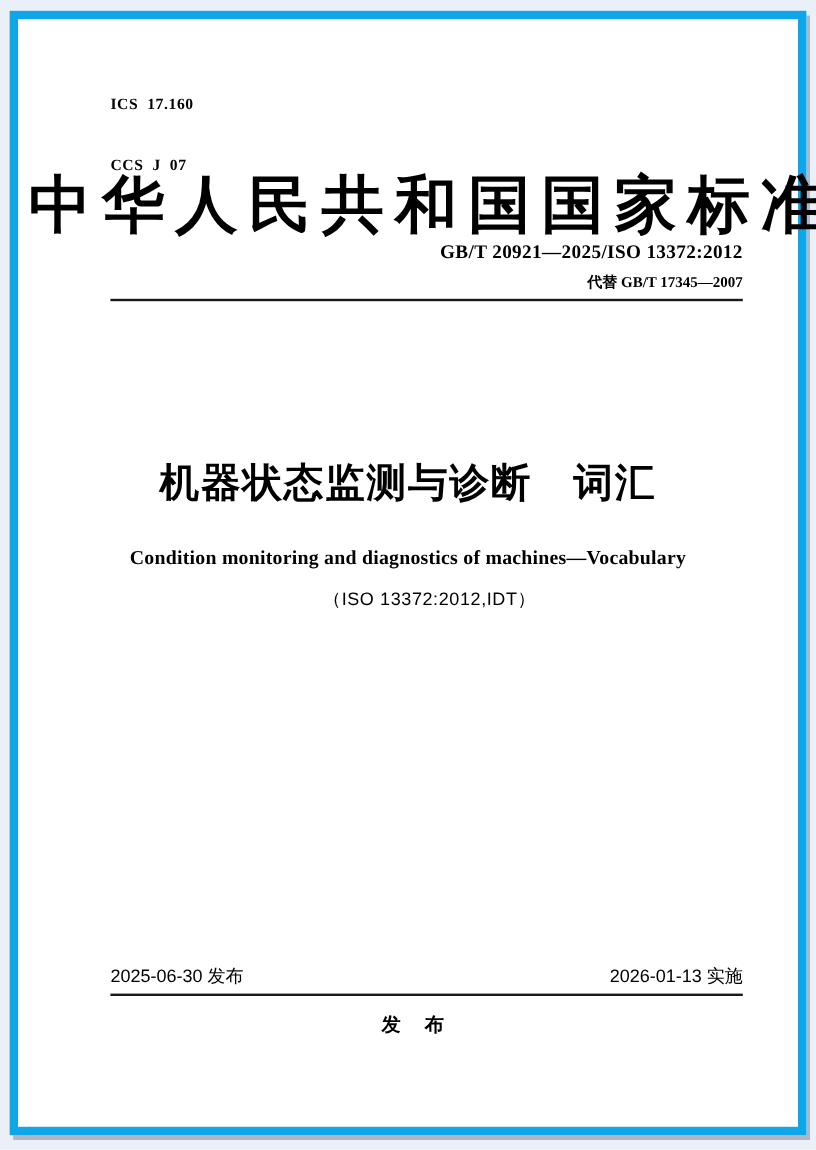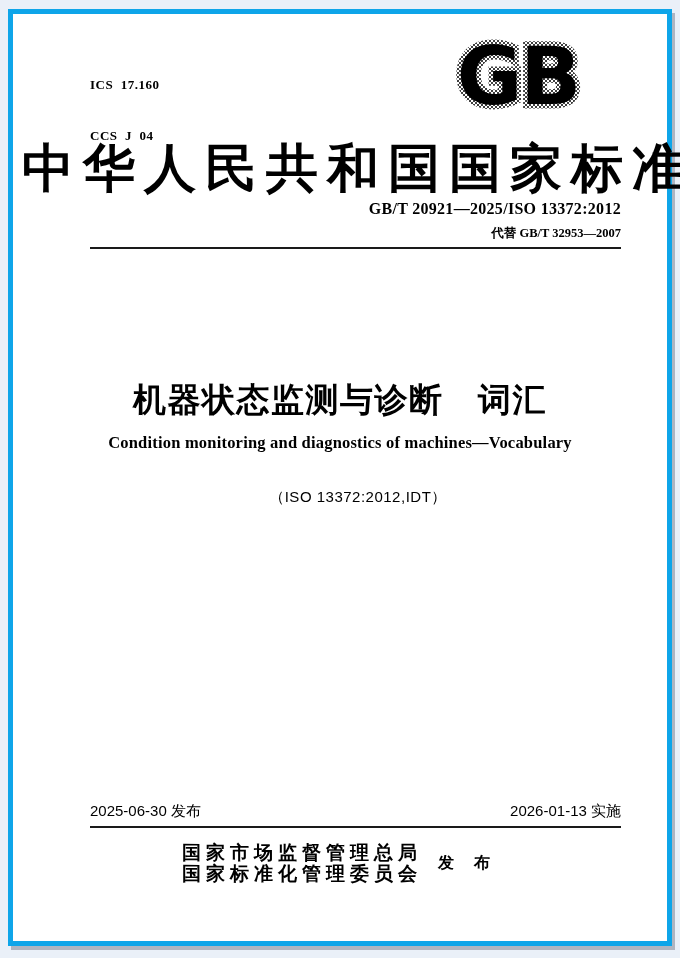--- a/index.html
+++ b/index.html
@@ -9,21 +9,21 @@
     font-family: "Liberation Serif", "DejaVu Serif", serif;
     color: #000;
     position: relative;
     overflow: hidden;
   }
   .page {
     position: absolute;
     left: 8px; top: 9px;
     width: 664px; height: 937px;
     background: #ffffff;
-    border: 5px solid #0ea5e9;
+    border: 7px solid #0ea5e9;
     box-shadow: 3px 4px 0 rgba(125,133,148,0.55);
   }
   .ics-block {
     position: absolute;
     left: 77px; top: 28px;
     font-weight: bold;
     font-size: 13px;
     line-height: 17px;
     letter-spacing: 0.5px;
     white-space: pre;
@@ -71,21 +71,21 @@
     left: 0; right: 0; top: 364px;
     text-align: center;
     font-family: "Liberation Sans", "DejaVu Sans", sans-serif;
     font-weight: bold;
     font-size: 33px;
     letter-spacing: 1.5px;
     white-space: pre;
   }
   .title-en {
     position: absolute;
-    left: 0; right: 0; top: 419px;
+    left: 0; right: 0; top: 439px;
     text-align: center;
     font-weight: bold;
     font-size: 16.5px;
     letter-spacing: 0.2px;
   }
   .iso-note {
     position: absolute;
     left: 0; right: 0; top: 474px;
     text-align: center;
     font-family: "Liberation Sans", "DejaVu Sans", sans-serif;
@@ -124,55 +124,39 @@
     white-space: pre;
   }
 </style>
 </head>
 <body>
 
 <div class="page">
 
   <div class="ics-block">
     <div>ICS  17.160</div>
-    <div>CCS  J  04</div>
+    <div>CCS  J  07</div>
   </div>
 
-  <div class="gb-logo">
-    <svg width="142" height="78" viewBox="0 0 142 78">
-      <defs>
-        <pattern id="halftone" width="4" height="4" patternUnits="userSpaceOnUse">
-          <rect width="4" height="4" fill="#ffffff"></rect>
-          <circle cx="1" cy="1" r="1" fill="#000000"></circle>
-          <circle cx="3" cy="3" r="1" fill="#000000"></circle>
-        </pattern>
-      </defs>
-      <text x="71" y="66" text-anchor="middle" font-family="'DejaVu Sans', sans-serif" font-size="80" font-weight="bold" letter-spacing="-2" paint-order="stroke" stroke="url(#halftone)" stroke-width="9" fill="#000000">GB</text>
-    </svg>
-  </div>
 
   <div class="header-title">中华人民共和国国家标准</div>
 
   <div class="std-number">GB/T 20921—2025/ISO 13372:2012</div>
-  <div class="replaces">代替 GB/T 32953—2007</div>
+  <div class="replaces">代替 GB/T 17345—2007</div>
 
   <div class="rule rule-top"></div>
 
   <div class="title-cn">机器状态监测与诊断　词汇</div>
   <div class="title-en">Condition monitoring and diagnostics of machines—Vocabulary</div>
   <div class="iso-note">（ISO 13372:2012,IDT）</div>
 
   <div class="dates-row">
     <span>2025-06-30 发布</span>
     <span>2026-01-13 实施</span>
   </div>
 
   <div class="rule rule-bottom"></div>
 
   <div class="issuer-block">
-    <div class="issuer-names">
-      <div>国家市场监督管理总局</div>
-      <div>国家标准化管理委员会</div>
-    </div>
     <div class="release-label">发 布</div>
   </div>
 
 </div>
 
 </body></html>

